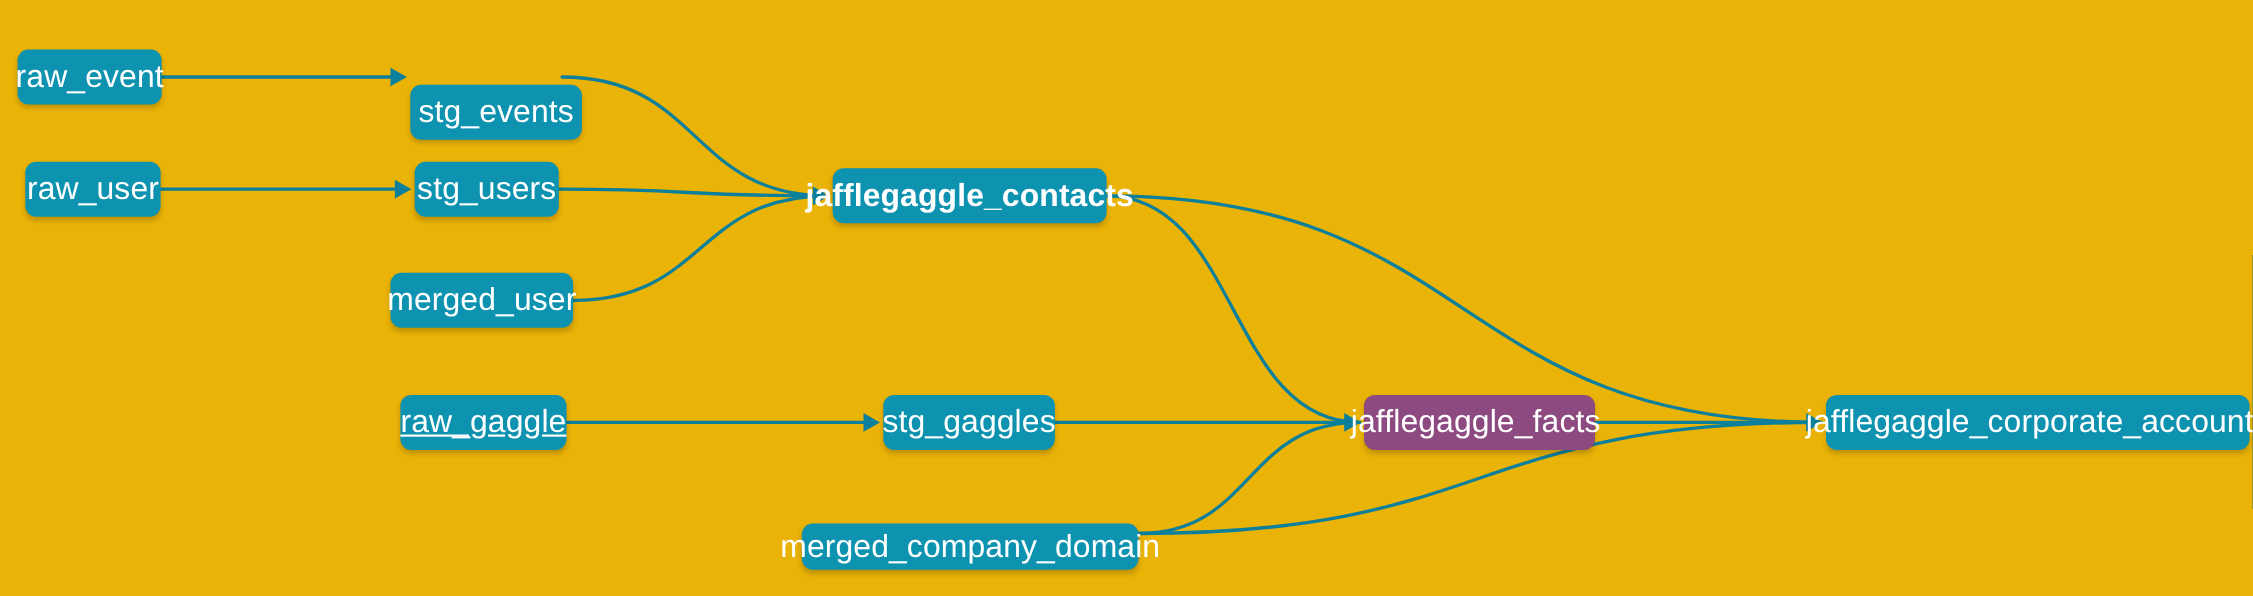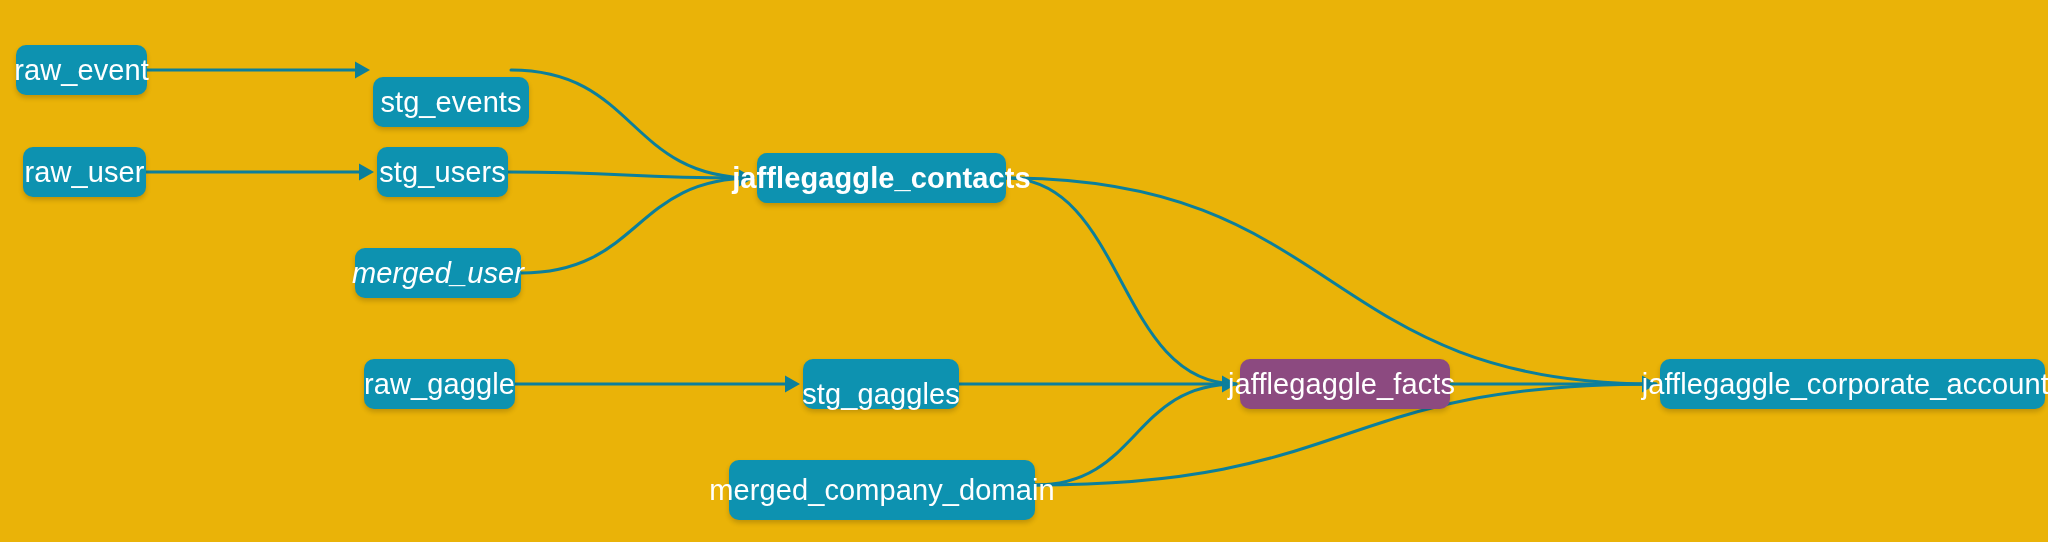--- a/index.html
+++ b/index.html
@@ -86,33 +86,33 @@
       </div>
       <div class="node model" style="left: 373px; top: 45px; width: 156px; height: 50px; margin-top: 32px;">
         <span>stg_events</span>
       </div>
       <div class="node model" style="left: 23px; top: 147px; width: 123px; height: 50px;">
         <span>raw_user</span>
       </div>
       <div class="node model" style="left: 377px; top: 147px; width: 131px; height: 50px; text-align: right;">
         <span>stg_users</span>
       </div>
-      <div class="node model" style="left: 355px; top: 248px; width: 166px; height: 50px; font-style: italic;">
+      <div class="node model" style="left: 355px; top: 248px; width: 166px; height: 50px;">
         <span>merged_user</span>
       </div>
       <div class="node model" style="left: 757px; top: 153px; width: 249px; height: 50px; font-weight: bold;">
         <span>jafflegaggle_contacts</span>
       </div>
-      <div class="node model" style="left: 364px; top: 359px; width: 151px; height: 50px;">
+      <div class="node model" style="left: 364px; top: 359px; width: 151px; height: 50px; text-decoration: underline;">
         <span>raw_gaggle</span>
       </div>
-      <div class="node model" style="left: 803px; top: 359px; width: 156px; height: 50px; align-items: flex-end;">
+      <div class="node model" style="left: 803px; top: 359px; width: 156px; height: 50px;">
         <span>stg_gaggles</span>
       </div>
-      <div class="node model" style="left: 729px; top: 460px; width: 306px; height: 60px;">
+      <div class="node model" style="left: 729px; top: 476px; width: 306px; height: 42px;">
         <span>merged_company_domain</span>
       </div>
       <div class="node focus" style="left: 1240px; top: 359px; width: 210px; height: 50px;">
         <span>jafflegaggle_facts</span>
       </div>
       <div class="node model" style="left: 1660px; top: 359px; width: 385px; height: 50px;">
         <span>jafflegaggle_corporate_accounts</span>
       </div>
     </div>
 </div>

